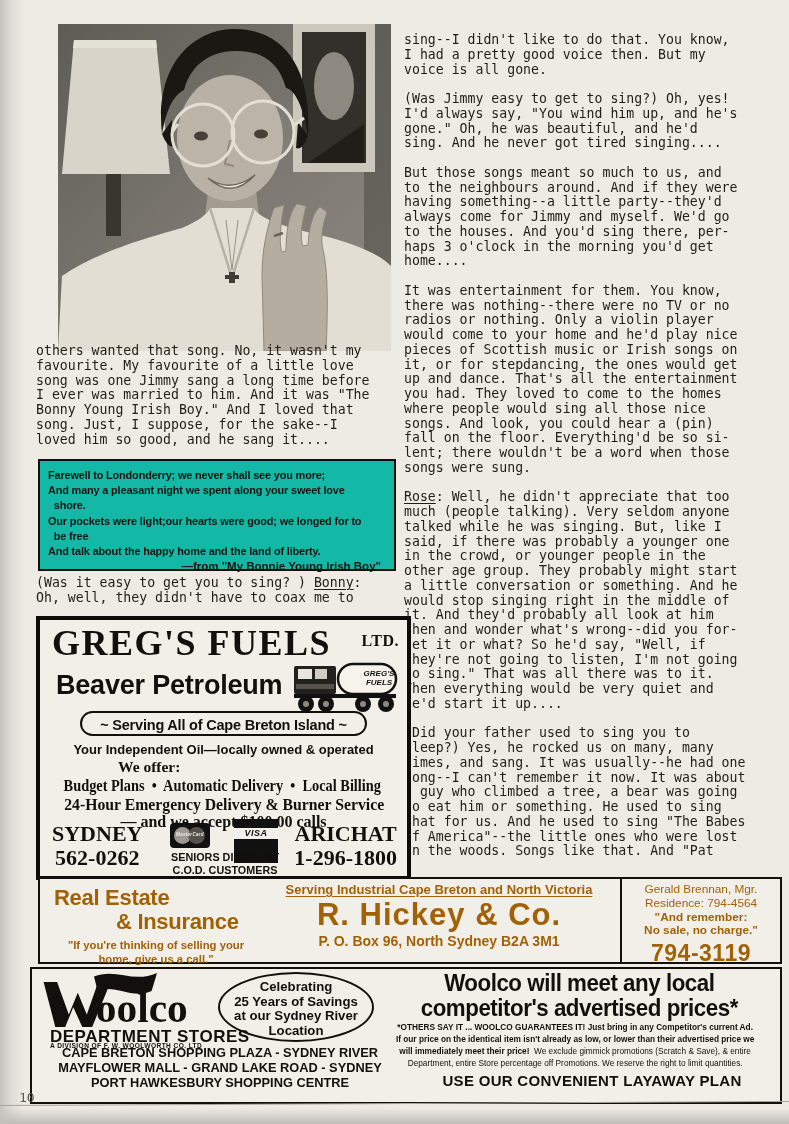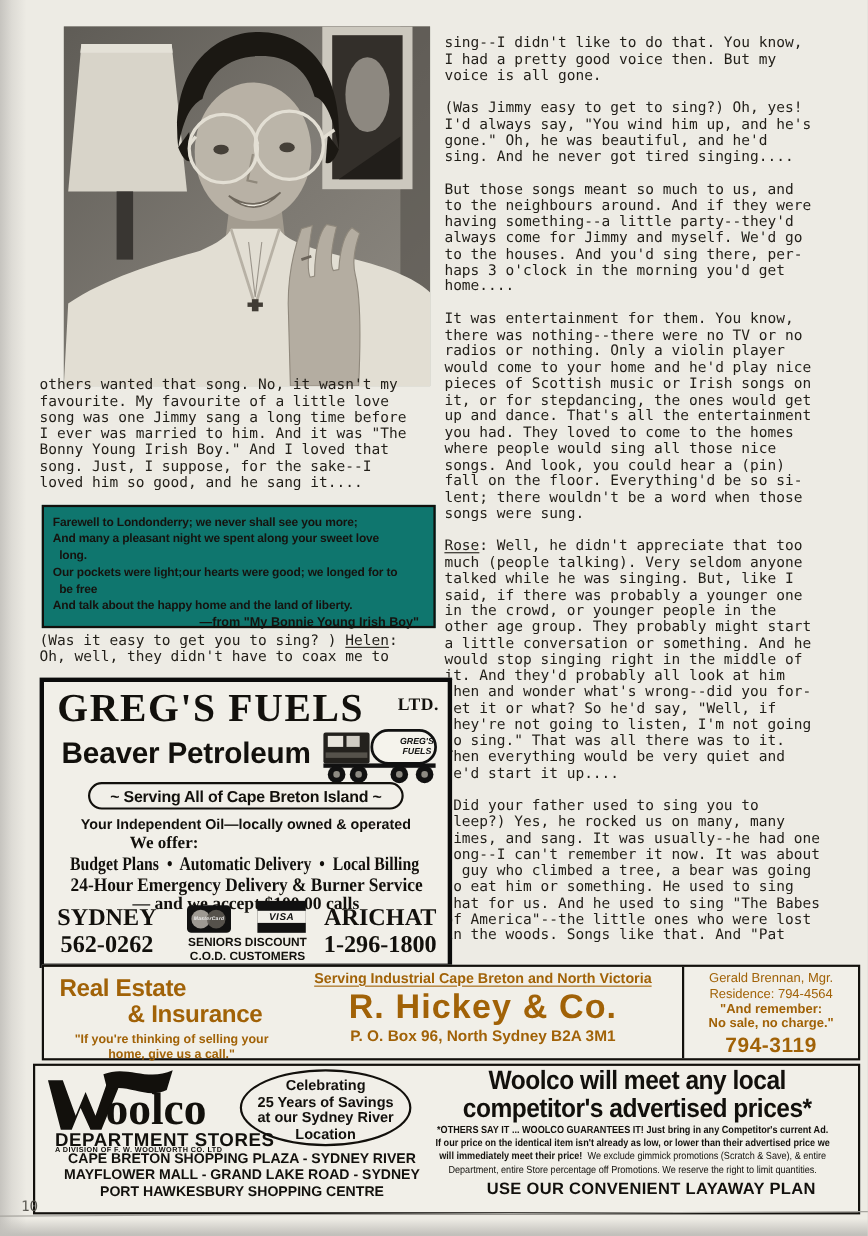--- a/index.html
+++ b/index.html
@@ -15,21 +15,21 @@
   .mono{font-size:13.2px;line-height:14.75px;white-space:pre;}
   .para + .para{margin-top:14.75px;}
   u{text-underline-offset:2px;}
   b{font-weight:bold;}
   .sans{font-family:"Liberation Sans",sans-serif;}
   .serif{font-family:"Liberation Serif",serif;}
   
   .photo{left:58px;top:24px;width:333px;height:327px;background:#76726b;}
   .photo svg{display:block;}
   
-  .lyrics{left:38px;top:459px;width:358px;height:112px;border:2.5px solid #12100c;background:#0f766e;
+  .lyrics{left:38px;top:459px;width:358px;height:112px;border:2.5px solid #12100c;background:#14b8a6;
         box-sizing:border-box;padding:7px 7px 0 8px;}
   .lyrics .line{font-family:"Liberation Sans",sans-serif;font-weight:bold;font-size:10.9px;
         line-height:15.2px;letter-spacing:-0.15px;white-space:pre;color:#15130f;}
   .lyrics .attrib{font-family:"Liberation Sans",sans-serif;font-weight:bold;font-size:11.5px;
         text-align:right;padding:1px 6px 0 0;color:#15130f;}
   
   .greg{left:36px;top:616px;width:367px;height:256px;border:4px solid #0b0b0b;box-sizing:content-box;
         background:#f1efe8;color:#12100c;}
   .greg-title{left:12px;top:2px;font-size:36px;font-weight:bold;letter-spacing:1.5px;}
   .greg-ltd{right:8px;top:12px;font-size:16px;font-weight:bold;letter-spacing:.5px;}
@@ -47,40 +47,40 @@
   .greg-city{font-size:22px;font-weight:bold;line-height:24px;text-align:center;}
   .greg-left{left:12px;top:202px;}
   .greg-right{right:10px;top:202px;}
   .card{position:absolute;box-sizing:border-box;}
   .mc{left:130px;top:203px;width:40px;height:25px;background:#111;border-radius:4px;}
   .mc i{position:absolute;top:4px;width:17px;height:17px;border-radius:50%;}
   .mc i.c1{left:4px;background:#9d9992;}
   .mc i.c2{left:18px;background:#5d5952;opacity:.9;}
   .mc span{position:absolute;left:0;right:0;top:9px;text-align:center;font-style:italic;
         font-family:"Liberation Sans",sans-serif;font-size:4.5px;font-weight:bold;color:#eee;letter-spacing:.3px;}
-  .visa{left:194px;top:199px;width:44px;height:29px;background:#111;}
+  .visa{left:194px;top:199px;width:44px;height:44px;background:#111;}
   .visa b{position:absolute;left:0;right:0;top:9px;height:11px;background:#f2f0ea;
         text-align:center;font-style:italic;font-size:9px;line-height:11px;color:#111;
         font-family:"Liberation Sans",sans-serif;letter-spacing:.5px;}
   .greg-disc{left:102px;top:231px;width:166px;text-align:center;font-weight:bold;font-size:10.8px;line-height:13px;}
   
   .hickey{left:38px;top:877px;width:744px;height:87px;border:2.5px solid #12100c;box-sizing:border-box;
         display:flex;background:#f1efe8;color:#a16207;}
   .hick-left{width:218px;padding:6px 0 0 14px;box-sizing:border-box;}
   .hick-t1{font-size:22px;font-weight:bold;letter-spacing:-0.3px;}
   .hick-t2{font-size:22px;font-weight:bold;letter-spacing:-0.3px;margin-left:62px;margin-top:-2px;}
   .hick-quote{margin-top:4px;text-align:center;font-weight:bold;font-size:11.3px;line-height:13.5px;}
   .hick-center{flex:1;text-align:center;padding-top:3px;}
   .hick-banner{font-size:13px;font-weight:bold;text-decoration:underline;text-underline-offset:2px;}
   .hick-name{font-size:31px;font-weight:bold;letter-spacing:1px;line-height:34px;margin-top:1px;}
   .hick-addr{font-size:14px;font-weight:bold;margin-top:1px;}
   .hick-right{width:160px;border-left:2.5px solid #12100c;text-align:center;padding-top:4px;box-sizing:border-box;}
   .hick-mgr{font-size:11.8px;line-height:13.8px;}
   .hick-rem{font-size:11.8px;line-height:13.8px;font-weight:bold;}
-  .hick-phone{font-size:19px;font-weight:bold;margin-top:2px;letter-spacing:.5px;}
+  .hick-phone{font-size:23px;font-weight:bold;margin-top:2px;letter-spacing:.5px;}
   
   .woolco{left:30px;top:967px;width:752px;height:137px;border:2.5px solid #12100c;box-sizing:border-box;
         background:#f1efe8;color:#12100c;}
   .wool-logo{left:8px;top:2px;}
   .wool-dept{left:18px;top:58px;font-size:17px;font-weight:bold;letter-spacing:.5px;}
   .wool-div{left:18px;top:73px;font-size:6.6px;font-weight:bold;letter-spacing:.4px;}
   .wool-oval{left:186px;top:3px;width:156px;height:70px;border:2.5px solid #12100c;border-radius:50%;
         box-sizing:border-box;text-align:center;padding-top:6px;}
   .wool-oval .line{font-size:13.2px;line-height:14.6px;font-weight:bold;}
   .wool-locs{left:6px;top:76px;width:364px;text-align:center;}
@@ -149,29 +149,29 @@
       </g>
     </svg>
   </div>
 
   <div class="abs mono" style="left:36px;top:344px;width:366px;"><div class="line">others wanted that song. No, it wasn't my</div><div class="line">favourite. My favourite of a little love</div><div class="line">song was one Jimmy sang a long time before</div><div class="line">I ever was married to him. And it was "The</div><div class="line">Bonny Young Irish Boy." And I loved that</div><div class="line">song. Just, I suppose, for the sake--I</div><div class="line">loved him so good, and he sang it....</div></div>
 
   <div class="abs lyrics">
     <div>
         <div class="line">Farewell to Londonderry; we never shall see you more;</div>
         <div class="line">And many a pleasant night we spent along your sweet love</div>
-        <div class="line">  long.</div>
+        <div class="line">  shore.</div>
         <div class="line">Our pockets were light;our hearts were good; we longed for to</div>
         <div class="line">  be free</div>
         <div class="line">And talk about the happy home and the land of liberty.</div>
       </div>
     <div class="attrib">—from "My Bonnie Young Irish Boy"</div>
   </div>
 
-  <div class="abs mono" style="left:36px;top:576px;width:366px;"><div class="line">(Was it easy to get you to sing? ) <u>Helen</u>:</div><div class="line">Oh, well, they didn't have to coax me to</div></div>
+  <div class="abs mono" style="left:36px;top:576px;width:366px;"><div class="line">(Was it easy to get you to sing? ) <u>Bonny</u>:</div><div class="line">Oh, well, they didn't have to coax me to</div></div>
 
   <div class="abs mono" style="left:404px;top:33px;width:384px;"><div class="para">sing--I didn't like to do that. You know,<br>I had a pretty good voice then. But my<br>voice is all gone.</div><div class="para">(Was Jimmy easy to get to sing?) Oh, yes!<br>I'd always say, "You wind him up, and he's<br>gone." Oh, he was beautiful, and he'd<br>sing. And he never got tired singing....</div><div class="para">But those songs meant so much to us, and<br>to the neighbours around. And if they were<br>having something--a little party--they'd<br>always come for Jimmy and myself. We'd go<br>to the houses. And you'd sing there, per-<br>haps 3 o'clock in the morning you'd get<br>home....</div><div class="para">It was entertainment for them. You know,<br>there was nothing--there were no TV or no<br>radios or nothing. Only a violin player<br>would come to your home and he'd play nice<br>pieces of Scottish music or Irish songs on<br>it, or for stepdancing, the ones would get<br>up and dance. That's all the entertainment<br>you had. They loved to come to the homes<br>where people would sing all those nice<br>songs. And look, you could hear a (pin)<br>fall on the floor. Everything'd be so si-<br>lent; there wouldn't be a word when those<br>songs were sung.</div><div class="para"><u>Rose</u>: Well, he didn't appreciate that too<br>much (people talking). Very seldom anyone<br>talked while he was singing. But, like I<br>said, if there was probably a younger one<br>in the crowd, or younger people in the<br>other age group. They probably might start<br>a little conversation or something. And he<br>would stop singing right in the middle of<br>it. And they'd probably all look at him<br>then and wonder what's wrong--did you for-<br>get it or what? So he'd say, "Well, if<br>they're not going to listen, I'm not going<br>to sing." That was all there was to it.<br>Then everything would be very quiet and<br>he'd start it up....</div><div class="para">(Did your father used to sing you to<br>sleep?) Yes, he rocked us on many, many<br>times, and sang. It was usually--he had one<br>song--I can't remember it now. It was about<br>a guy who climbed a tree, a bear was going<br>to eat him or something. He used to sing<br>that for us. And he used to sing "The Babes<br>of America"--the little ones who were lost<br>in the woods. Songs like that. And "Pat</div></div>
 
   <div class="abs greg serif">
     <div class="abs greg-title">GREG'S FUELS</div>
     <div class="abs greg-ltd">LTD.</div>
     <div class="abs greg-sub sans">Beaver Petroleum</div>
     <div class="abs greg-truck">
       <svg width="112" height="66" viewBox="0 0 112 66">
         <rect x="47" y="12" width="58" height="30" rx="15" fill="#f5f3ec" stroke="#111" stroke-width="2.5"></rect>

